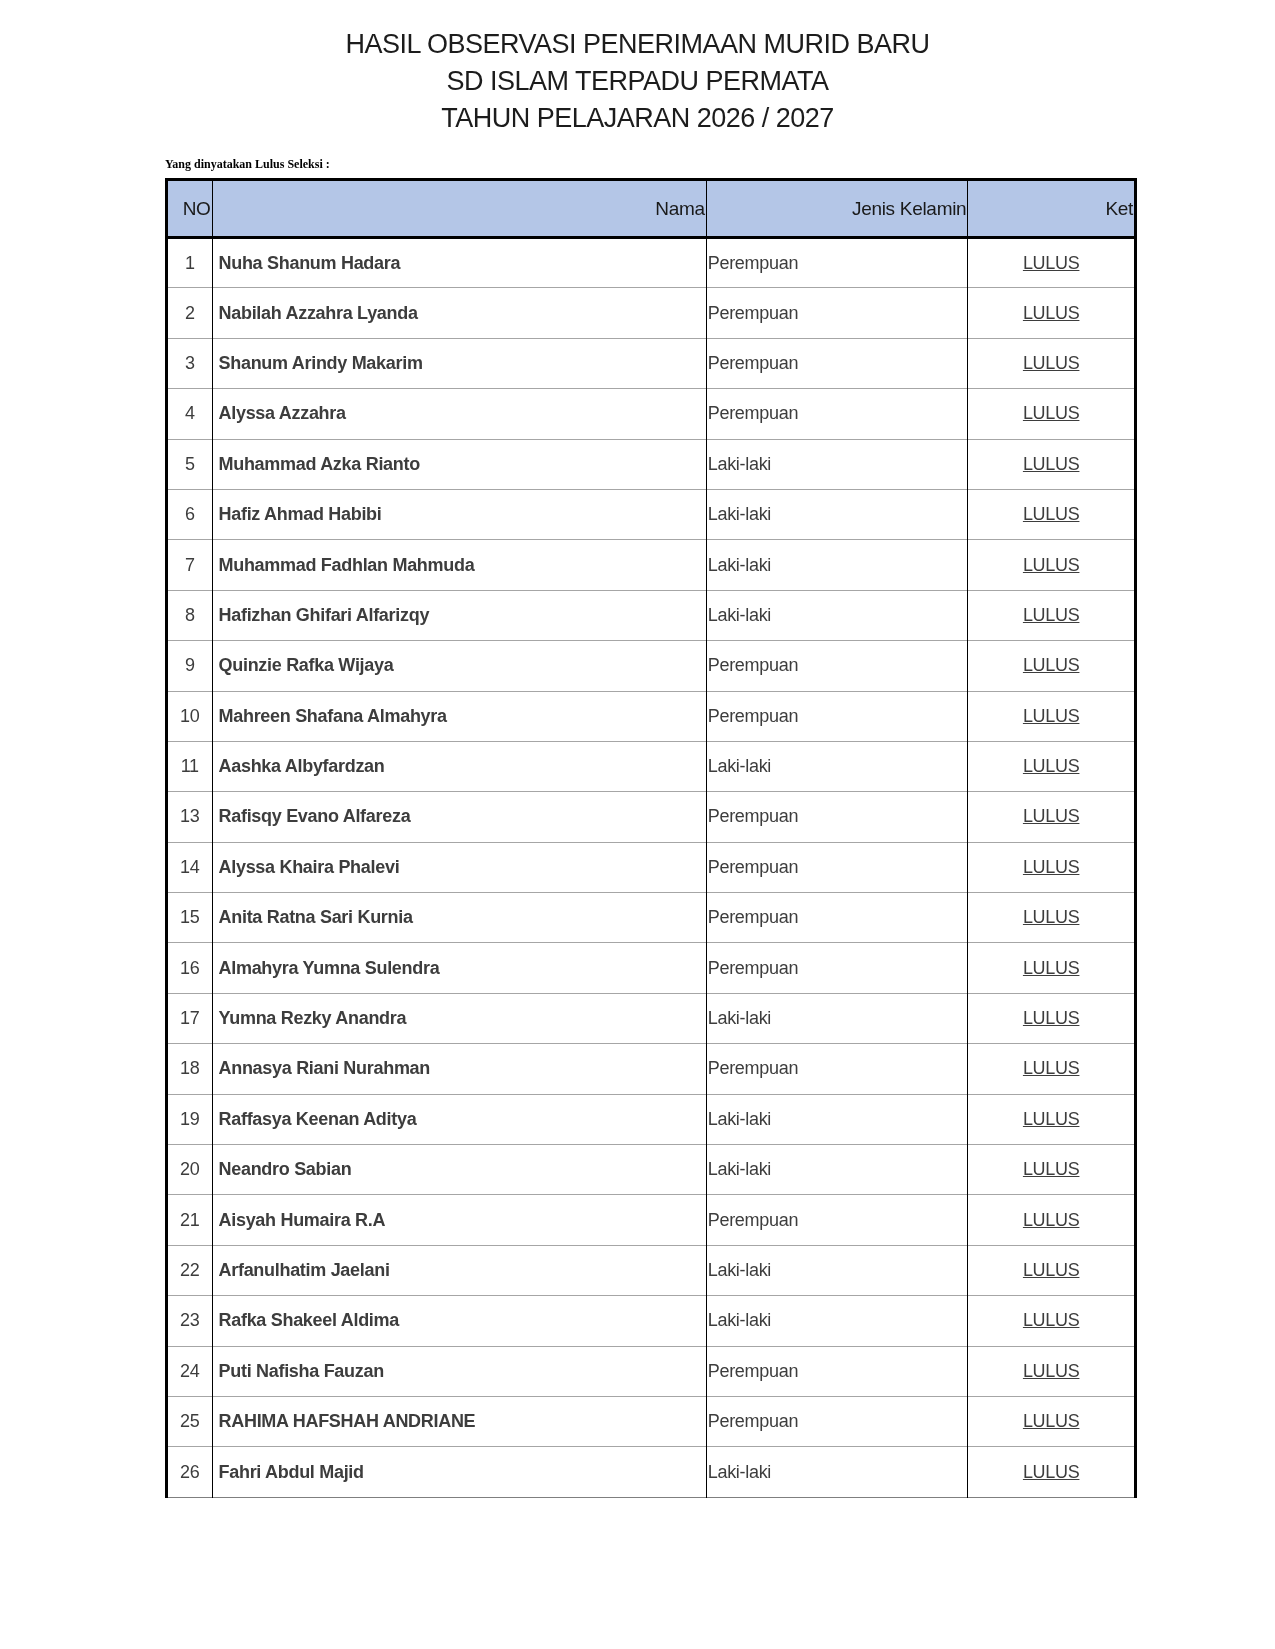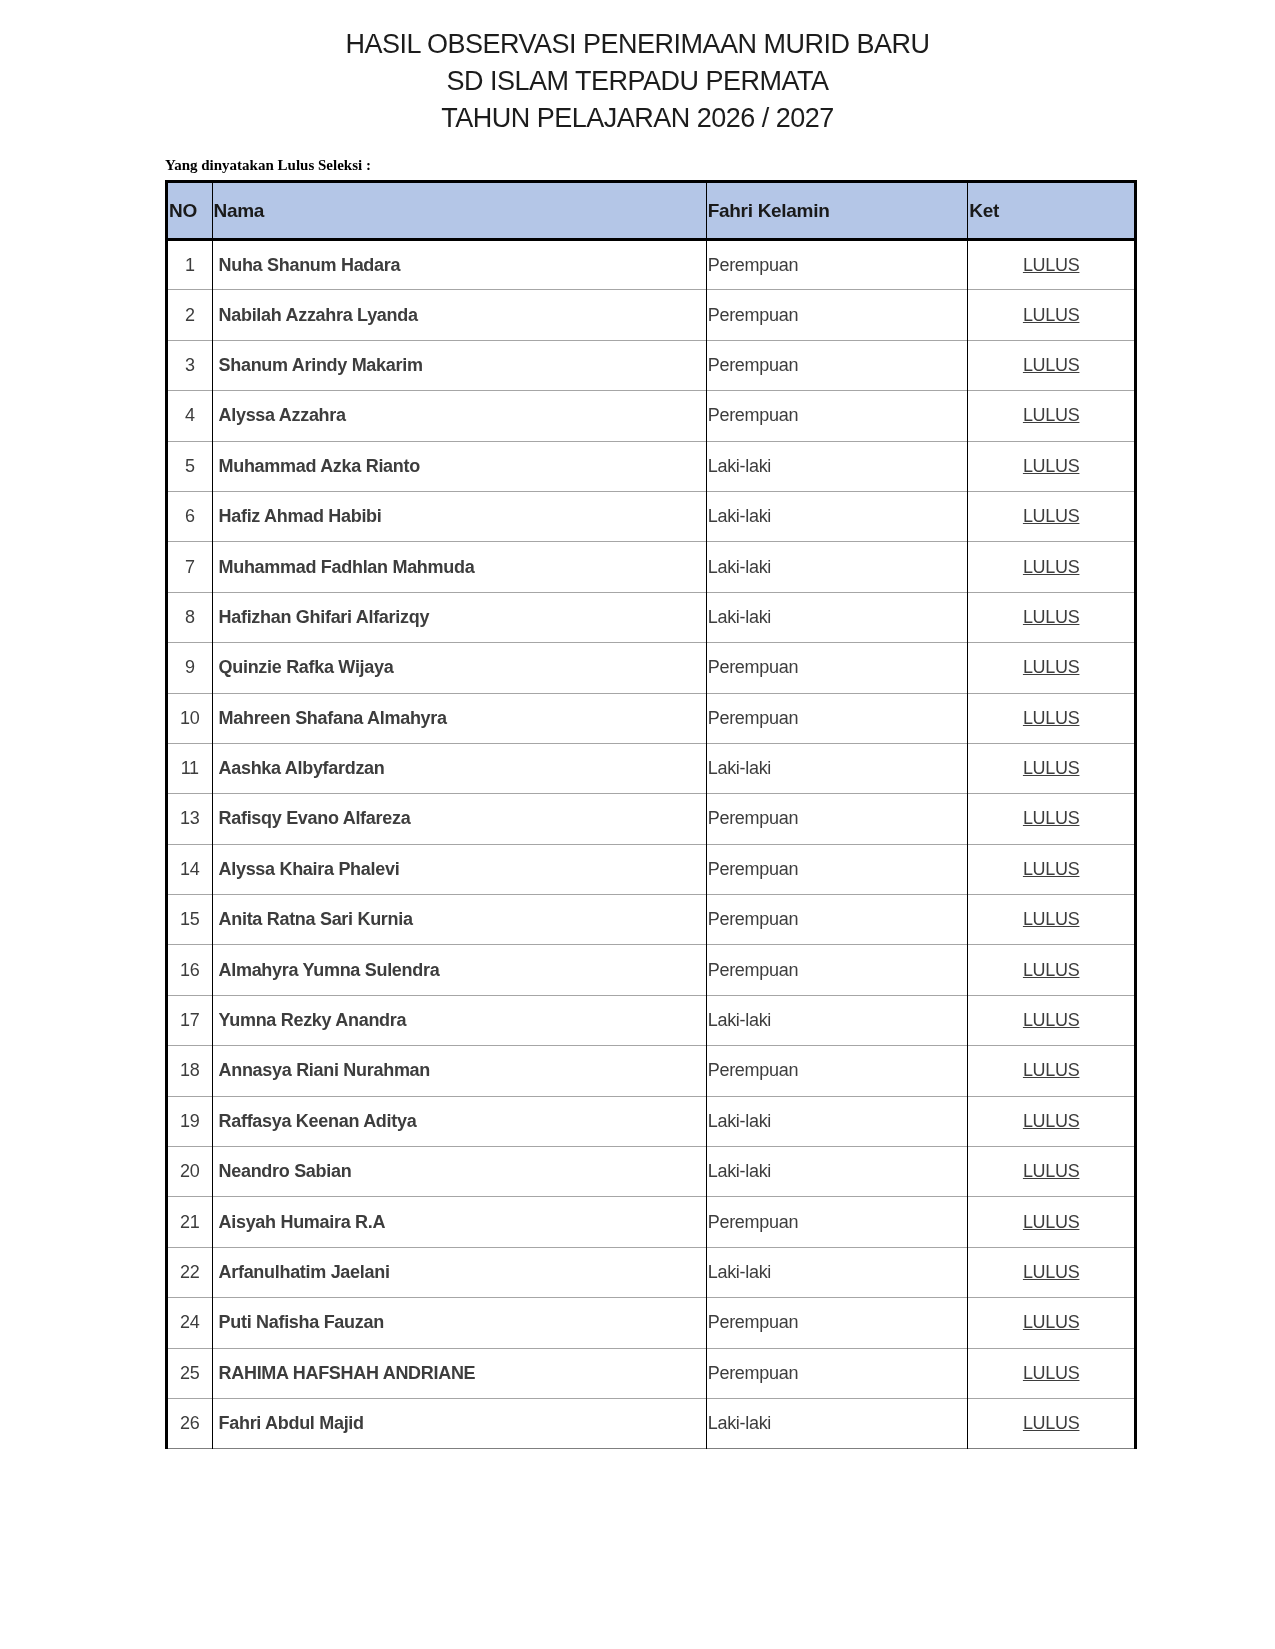--- a/index.html
+++ b/index.html
@@ -20,44 +20,44 @@
     text-align: center;
     color: #1c1c1c;
     font-size: 27px;
     line-height: 37px;
     letter-spacing: -0.5px;
   }
   .subtitle {
     margin: 20px 0 6px 165px;
     font-family: "Liberation Serif", serif;
     font-weight: bold;
-    font-size: 15px;
+    font-size: 12px;
     color: #000000;
   }
   table.students {
     margin-left: 165px;
     width: 972px;
     border-collapse: collapse;
     table-layout: fixed;
     border-top: 3px solid #000;
     border-left: 3px solid #000;
     border-right: 3px solid #000;
     border-bottom: 1px solid #7f7f7f;
   }
   table.students th {
     height: 58px;
     background: #b4c6e7;
     border-bottom: 3px solid #000;
     border-left: 1.5px solid #000;
     border-right: 1.5px solid #000;
-    font-weight: bold;
+    font-weight: normal;
     font-size: 19px;
     letter-spacing: -0.3px;
     color: #1a1a1a;
-    text-align: left;
+    text-align: right;
     vertical-align: middle;
   }
   table.students td {
     height: 50.4px;
     border-left: 1.5px solid #000;
     border-right: 1.5px solid #000;
     border-top: 1px solid #a6a6a6;
     font-size: 18px;
     letter-spacing: -0.3px;
     color: #3d3d3d;
@@ -87,21 +87,21 @@
     <colgroup>
       <col style="width: 4.7%;">
       <col style="width: 51.0%;">
       <col style="width: 27.0%;">
       <col style="width: 17.3%;">
     </colgroup>
     <thead>
       <tr>
         <th>NO</th>
         <th>Nama</th>
-        <th>Fahri Kelamin</th>
+        <th>Jenis Kelamin</th>
         <th>Ket</th>
       </tr>
     </thead>
     <tbody>
         <tr>
           <td class="col-no">1</td>
           <td class="col-nama">Nuha Shanum Hadara</td>
           <td class="col-jk">Perempuan</td>
           <td class="col-ket">LULUS</td>
         </tr>
@@ -219,20 +219,26 @@
           <td class="col-jk">Perempuan</td>
           <td class="col-ket">LULUS</td>
         </tr>
         <tr>
           <td class="col-no">22</td>
           <td class="col-nama">Arfanulhatim Jaelani</td>
           <td class="col-jk">Laki-laki</td>
           <td class="col-ket">LULUS</td>
         </tr>
         <tr>
+          <td class="col-no">23</td>
+          <td class="col-nama">Rafka Shakeel Aldima</td>
+          <td class="col-jk">Laki-laki</td>
+          <td class="col-ket">LULUS</td>
+        </tr>
+        <tr>
           <td class="col-no">24</td>
           <td class="col-nama">Puti Nafisha Fauzan</td>
           <td class="col-jk">Perempuan</td>
           <td class="col-ket">LULUS</td>
         </tr>
         <tr>
           <td class="col-no">25</td>
           <td class="col-nama">RAHIMA HAFSHAH ANDRIANE</td>
           <td class="col-jk">Perempuan</td>
           <td class="col-ket">LULUS</td>

